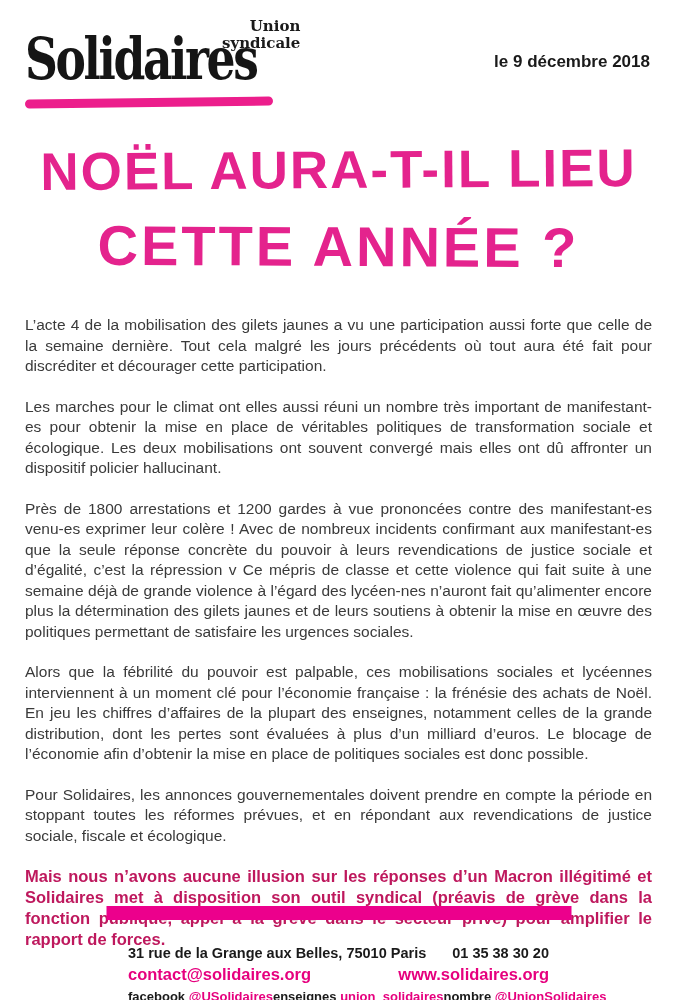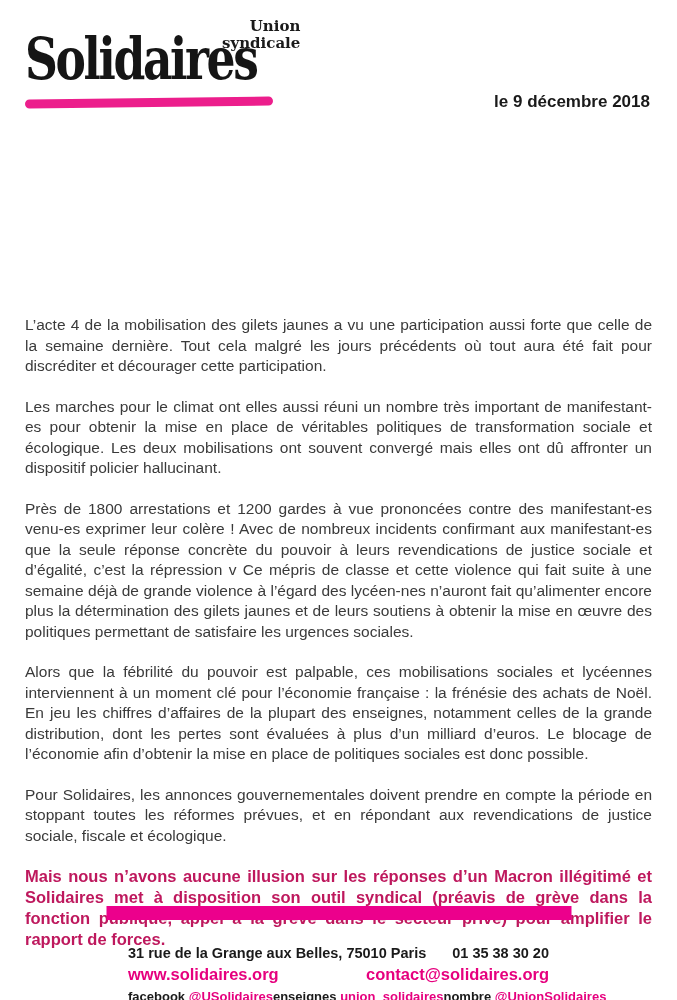--- a/index.html
+++ b/index.html
@@ -32,21 +32,21 @@
   }
   .logo-underline {
     position: absolute; left: 0; top: 86px;
     width: 248px; height: 9px;
     background: #ec1e8c;
     border-radius: 5px;
     transform: rotate(-0.7deg);
   }
   .doc-date {
     position: absolute; right: 27px; top: 52px;
-    font-weight: bold; font-size: 17px; color: #1a1a1a; margin-top: 40px;
+    font-weight: bold; font-size: 17px; color: #1a1a1a;
   }
 
   
   .headline {
     position: absolute; top: 132px; left: 0; width: 100%;
     text-align: center;
     color: #e4238d;
     font-weight: bold;
   }
   .headline .hl1 {
@@ -102,40 +102,44 @@
       <div class="logo-union">
         <div>Union</div>
         <div>syndicale</div>
       </div>
       <div class="logo-name">Solidaires</div>
       <div class="logo-underline"></div>
     </div>
     <div class="doc-date">le 9 décembre 2018</div>
   </div>
 
+  <div class="headline">
+    <div class="hl1">NOËL AURA-T-IL LIEU</div>
+    <div class="hl2">CETTE ANNÉE ?</div>
+  </div>
 
   <div class="body-text">
     <p>L’acte 4 de la mobilisation des gilets jaunes a vu une participation aussi forte que celle de la semaine dernière. Tout cela malgré les jours précédents où tout aura été fait pour discréditer et décourager cette participation.</p>
     <p>Les marches pour le climat ont elles aussi réuni un nombre très important de manifestant-es pour obtenir la mise en place de véritables politiques de transformation sociale et écologique. Les deux mobilisations ont souvent convergé mais elles ont dû affronter un dispositif policier hallucinant.</p>
     <p>Près de 1800 arrestations et 1200 gardes à vue prononcées contre des manifestant-es venu-es exprimer leur colère ! Avec de nombreux incidents confirmant aux manifestant-es que la seule réponse concrète du pouvoir à leurs revendications de justice sociale et d’égalité, c’est la répression v Ce mépris de classe et cette violence qui fait suite à une semaine déjà de grande violence à l’égard des lycéen-nes n’auront fait qu’alimenter encore plus la détermination des gilets jaunes et de leurs soutiens à obtenir la mise en œuvre des politiques permettant de satisfaire les urgences sociales.</p>
     <p>Alors que la fébrilité du pouvoir est palpable, ces mobilisations sociales et lycéennes interviennent à un moment clé pour l’économie française : la frénésie des achats de Noël. En jeu les chiffres d’affaires de la plupart des enseignes, notamment celles de la grande distribution, dont les pertes sont évaluées à plus d’un milliard d’euros. Le blocage de l’économie afin d’obtenir la mise en place de politiques sociales est donc possible.</p>
     <p>Pour Solidaires, les annonces gouvernementales doivent prendre en compte la période en stoppant toutes les réformes prévues, et en répondant aux revendications de justice sociale, fiscale et écologique.</p>
     <p class="emphasis">Mais nous n’avons aucune illusion sur les réponses d’un Macron illégitimé et Solidaires met à disposition son outil syndical (préavis de grève dans la fonction publique, appel à la grève dans le secteur privé) pour amplifier le rapport de forces.</p>
   </div>
 
   <div class="footer">
     <div class="footer-bar"></div>
     <div class="footer-rows">
       <div class="footer-row row-address">
         <span>31 rue de la Grange aux Belles, 75010 Paris</span>
         <span>01 35 38 30 20</span>
       </div>
       <div class="footer-row row-links">
+        <a href="#">contact@solidaires.org</a>
         <a href="#">www.solidaires.org</a>
-        <a href="#">contact@solidaires.org</a>
       </div>
       <div class="footer-row row-social">
         <span class="social-item">
           <span class="net">facebook</span>
           <span class="handle">@USolidaires</span>
         </span>
         <span class="social-item">
           <span class="net">enseignes</span>
           <span class="handle">union_solidaires</span>
         </span>

